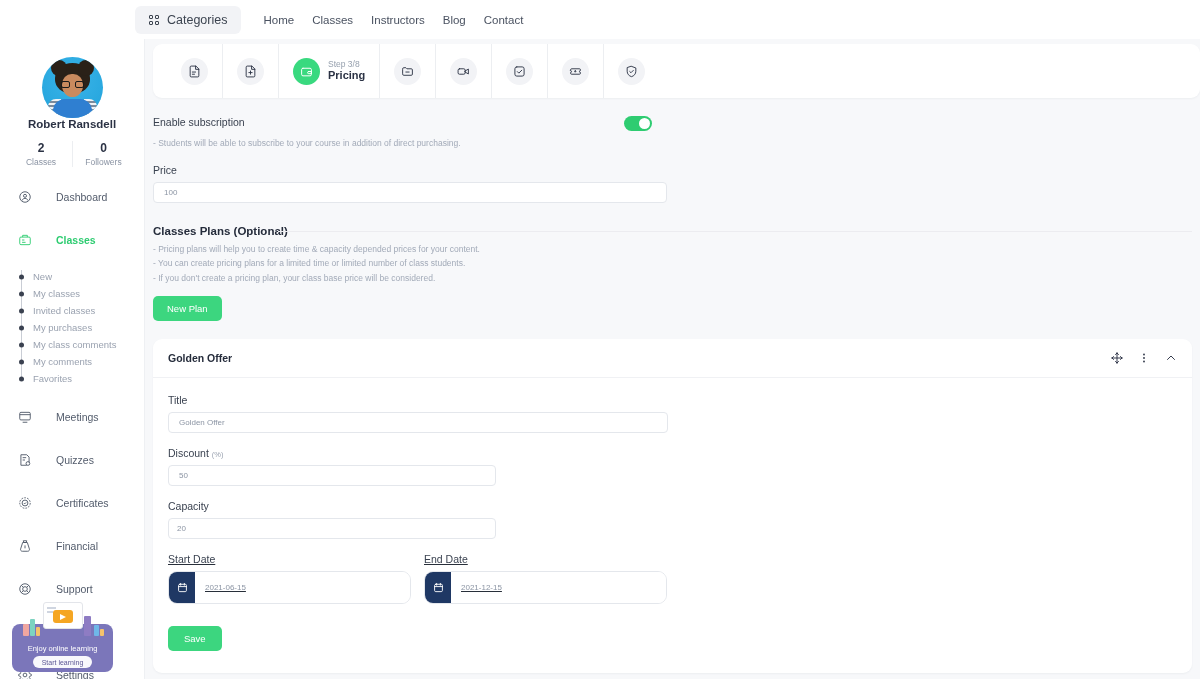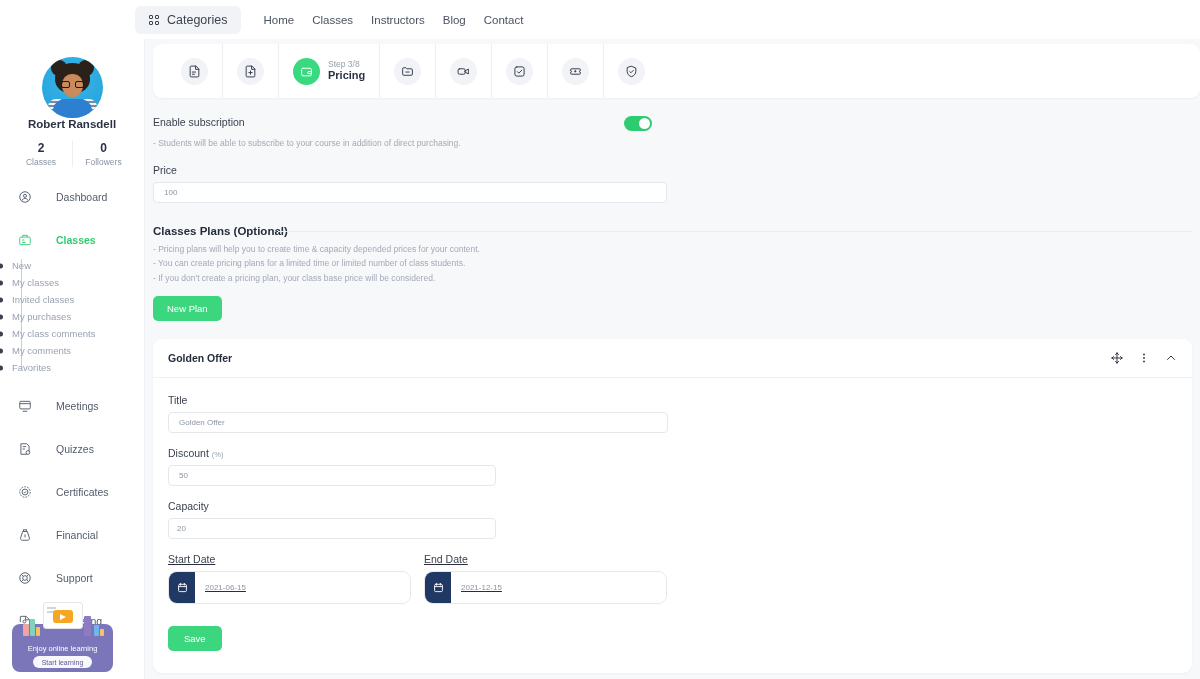--- a/index.html
+++ b/index.html
@@ -76,21 +76,21 @@
   .stat .lbl { font-size: 8.5px; color: #8a93a3; margin-top: 2px; }
   .stat + .stat { border-left: 1px solid #eceef1; }
 
   .navlist { margin-top: 16px; }
   .navitem {
     display: flex; align-items: center; gap: 24px;
     padding: 6px 0 6px 17px; font-size: 10.5px; color: #525b6b; cursor: pointer; margin-top: 16px;
   }
   .navitem.active { color: #2ecc71; font-weight: bold; }
   .navicon { width: 15px; height: 15px; flex: 0 0 15px; display: flex; align-items: center; justify-content: center; }
-  .subnav { position: relative; margin: 4px 0 6px 0; }
+  .subnav { position: relative; margin: 15px 0 6px 0; padding-left: 21px; }
   .subnav:before {
     content: ""; position: absolute; left: 21px; top: 2px; bottom: 6px;
     width: 1px; background: #c9cdd5;
   }
   .subitem {
     position: relative; display: flex; align-items: center;
     padding: 3px 0 3px 12px; font-size: 9.5px; color: #9aa2b0; cursor: pointer;
   }
   .subitem:before {
     content: ""; position: absolute; left: -2.5px; top: 50%; transform: translateY(-50%);

